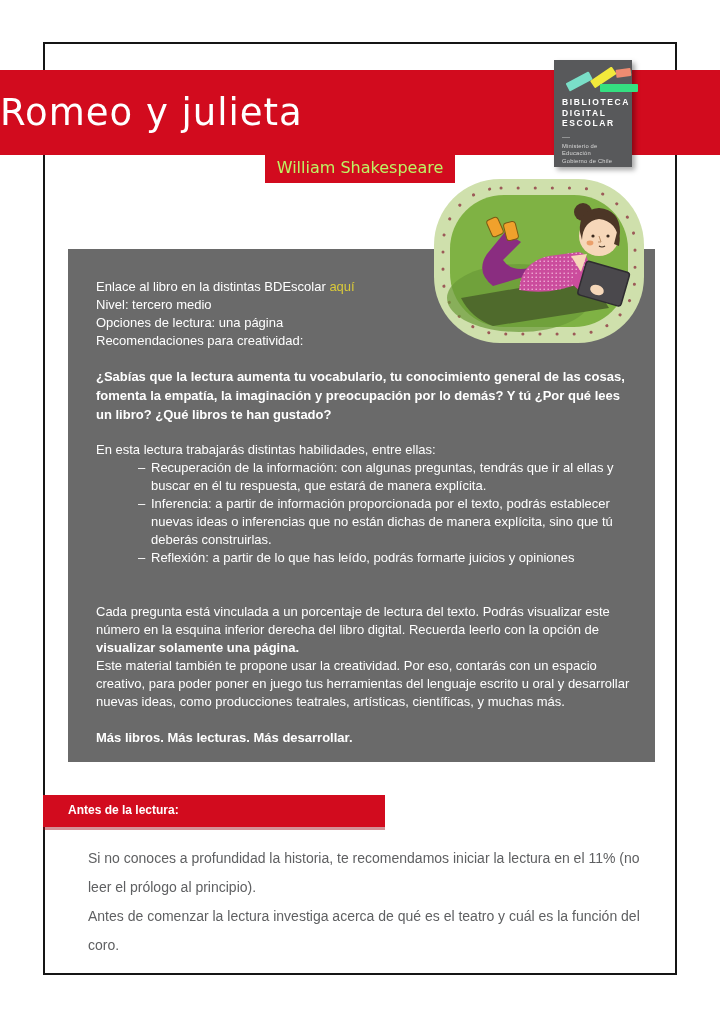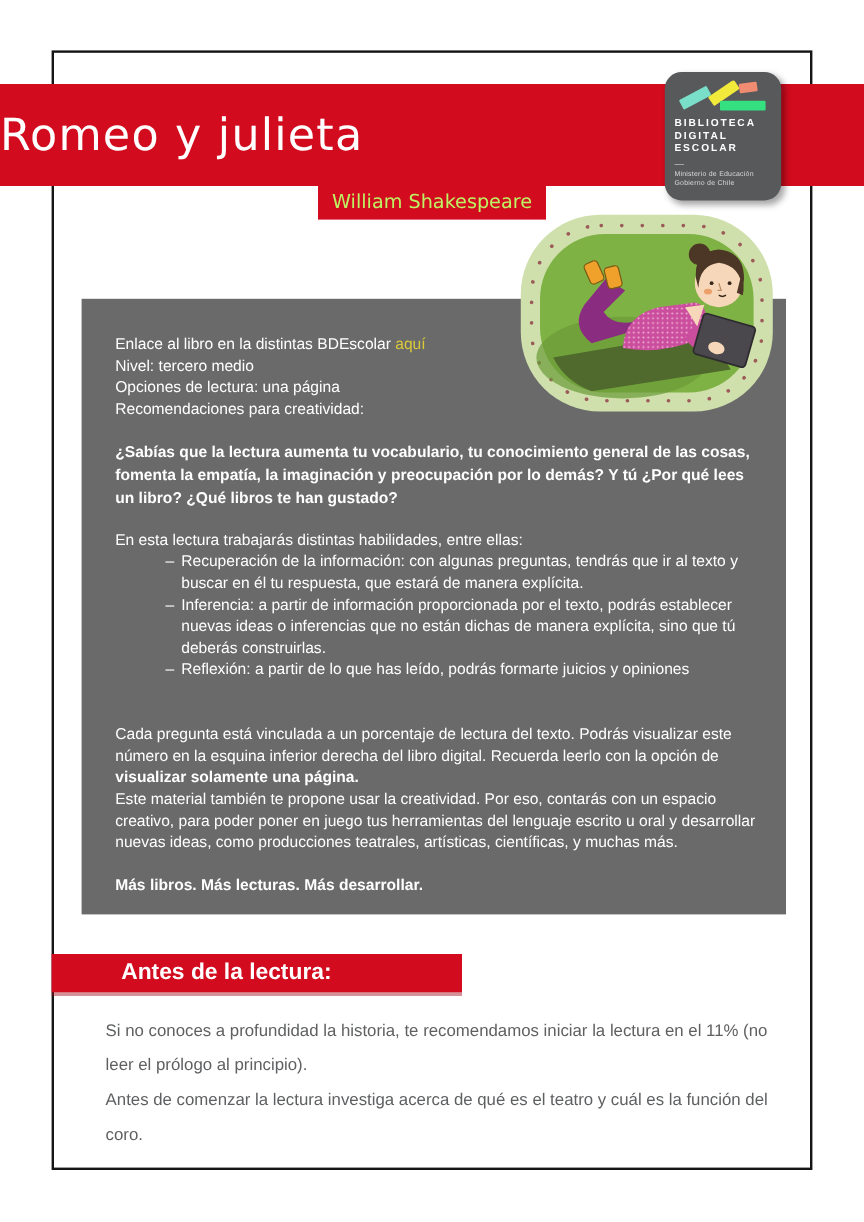--- a/index.html
+++ b/index.html
@@ -15,41 +15,41 @@
   .page{position:relative;width:720px;height:1018px;background:#fff;overflow:hidden;}
 
   .frame{position:absolute;left:43px;top:42px;width:634px;height:933px;border:2px solid #151515;background:transparent;}
 
   .header-band{position:absolute;left:0;top:70px;width:720px;height:85px;background:var(--accent-red,#d20b1e);z-index:2;}
   .header-title{position:absolute;left:0;top:0;width:100%;height:85px;line-height:85px;color:#fff;
     font-family:"DejaVu Sans",sans-serif;font-size:37px;letter-spacing:1px;}
   .author-band{position:absolute;left:265px;top:153px;width:190px;height:30px;background:var(--accent-red,#d20b1e);z-index:2;
     color:#bef264;text-align:center;line-height:30px;font-size:16px;font-family:"DejaVu Sans",sans-serif;}
 
-  .logo{position:absolute;left:554px;top:60px;width:97px;height:107px;background:var(--logo-gray,#58595b);z-index:3;
-    box-shadow:3px 3px 5px rgba(0,0,0,.35);padding:7px 8px;color:#fff;border-radius:14px;}
+  .logo{position:absolute;left:554px;top:60px;width:78px;height:107px;background:var(--logo-gray,#58595b);z-index:3;
+    box-shadow:3px 3px 5px rgba(0,0,0,.35);padding:7px 8px;color:#fff;}
   .logo-pencils{display:block;margin:0 0 2px 2px;}
   .logo-name{font-size:8.5px;font-weight:bold;letter-spacing:1.6px;line-height:10.5px;color:#fff;}
   .logo-dash{color:#c9c9c9;font-size:8px;line-height:9px;margin:3px 0 2px 0;}
   .logo-ministry{font-size:5.8px;line-height:7.5px;color:#d9d9d9;letter-spacing:.2px;}
 
   .info-box{position:absolute;left:68px;top:249px;width:587px;height:513px;background:var(--box-gray,#6a6a6a);z-index:1;
     color:#fff;font-size:13px;line-height:18px;padding:29px 20px 0 28px;overflow:hidden;}
   .info-box p{margin:0;}
   .intro-block{max-width:345px;}
   .gap{height:17px;}
   .gap-big{height:36px;}
   .bold{font-weight:bold;line-height:19px;}
   .link{color:var(--link-yellow,#d9c93a);text-decoration:none;cursor:pointer;}
   ul.skills{list-style:none;margin:0 0 0 42px;}
   ul.skills li{position:relative;padding-left:13px;}
   ul.skills li::before{content:"\2013";position:absolute;left:0;top:0;}
 
   .before-band{position:absolute;left:43px;top:795px;width:342px;height:32px;background:var(--accent-red,#d20b1e);z-index:2;
-    color:#fff;font-weight:bold;font-size:19px;line-height:31px;padding-left:58px;}
+    color:#fff;font-weight:bold;font-size:12px;line-height:31px;padding-left:25px;}
   .before-band::after{content:"";position:absolute;left:0;bottom:-3px;width:100%;height:3px;background:#a00a18;opacity:.45;}
 
   .bottom-text{position:absolute;left:88px;top:844px;width:568px;color:var(--body-text-gray,#5f6062);
     font-size:14px;line-height:29px;z-index:1;}
   .bottom-text p{margin:0;}
 
   .illustration{position:absolute;left:430px;top:176px;width:220px;height:172px;z-index:4;}
 </style>
 </head>
 <body>
@@ -136,21 +136,21 @@
       <p><span>Enlace al libro en la distintas BDEscolar </span><a class="link">aquí</a></p>
       <p>Nivel: tercero medio</p>
       <p>Opciones de lectura: una página</p>
       <p>Recomendaciones para creatividad:</p>
     </div>
     <div class="gap"></div>
     <p class="bold">¿Sabías que la lectura aumenta tu vocabulario, tu conocimiento general de las cosas, fomenta la empatía, la imaginación y preocupación por lo demás? Y tú ¿Por qué lees un libro? ¿Qué libros te han gustado?</p>
     <div class="gap"></div>
     <p>En esta lectura trabajarás distintas habilidades, entre ellas:</p>
     <ul class="skills">
-      <li>Recuperación de la información: con algunas preguntas, tendrás que ir al texto y buscar en él tu respuesta, que estará de manera explícita.</li>
+      <li>Recuperación de la información: con algunas preguntas, tendrás que ir al ellas y buscar en él tu respuesta, que estará de manera explícita.</li>
       <li>Inferencia: a partir de información proporcionada por el texto, podrás establecer nuevas ideas o inferencias que no están dichas de manera explícita, sino que tú deberás construirlas.</li>
       <li>Reflexión: a partir de lo que has leído, podrás formarte juicios y opiniones</li>
     </ul>
     <div class="gap-big"></div>
     <p><span>Cada pregunta está vinculada a un porcentaje de lectura del texto. Podrás visualizar este número en la esquina inferior derecha del libro digital. Recuerda leerlo con la opción de </span><b>visualizar solamente una página.</b></p>
     <p>Este material también te propone usar la creatividad. Por eso, contarás con un espacio creativo, para poder poner en juego tus herramientas del lenguaje escrito u oral y desarrollar nuevas ideas, como producciones teatrales, artísticas, científicas, y muchas más.</p>
     <div class="gap"></div>
     <p class="bold">Más libros. Más lecturas. Más desarrollar.</p>
   </div>
 

